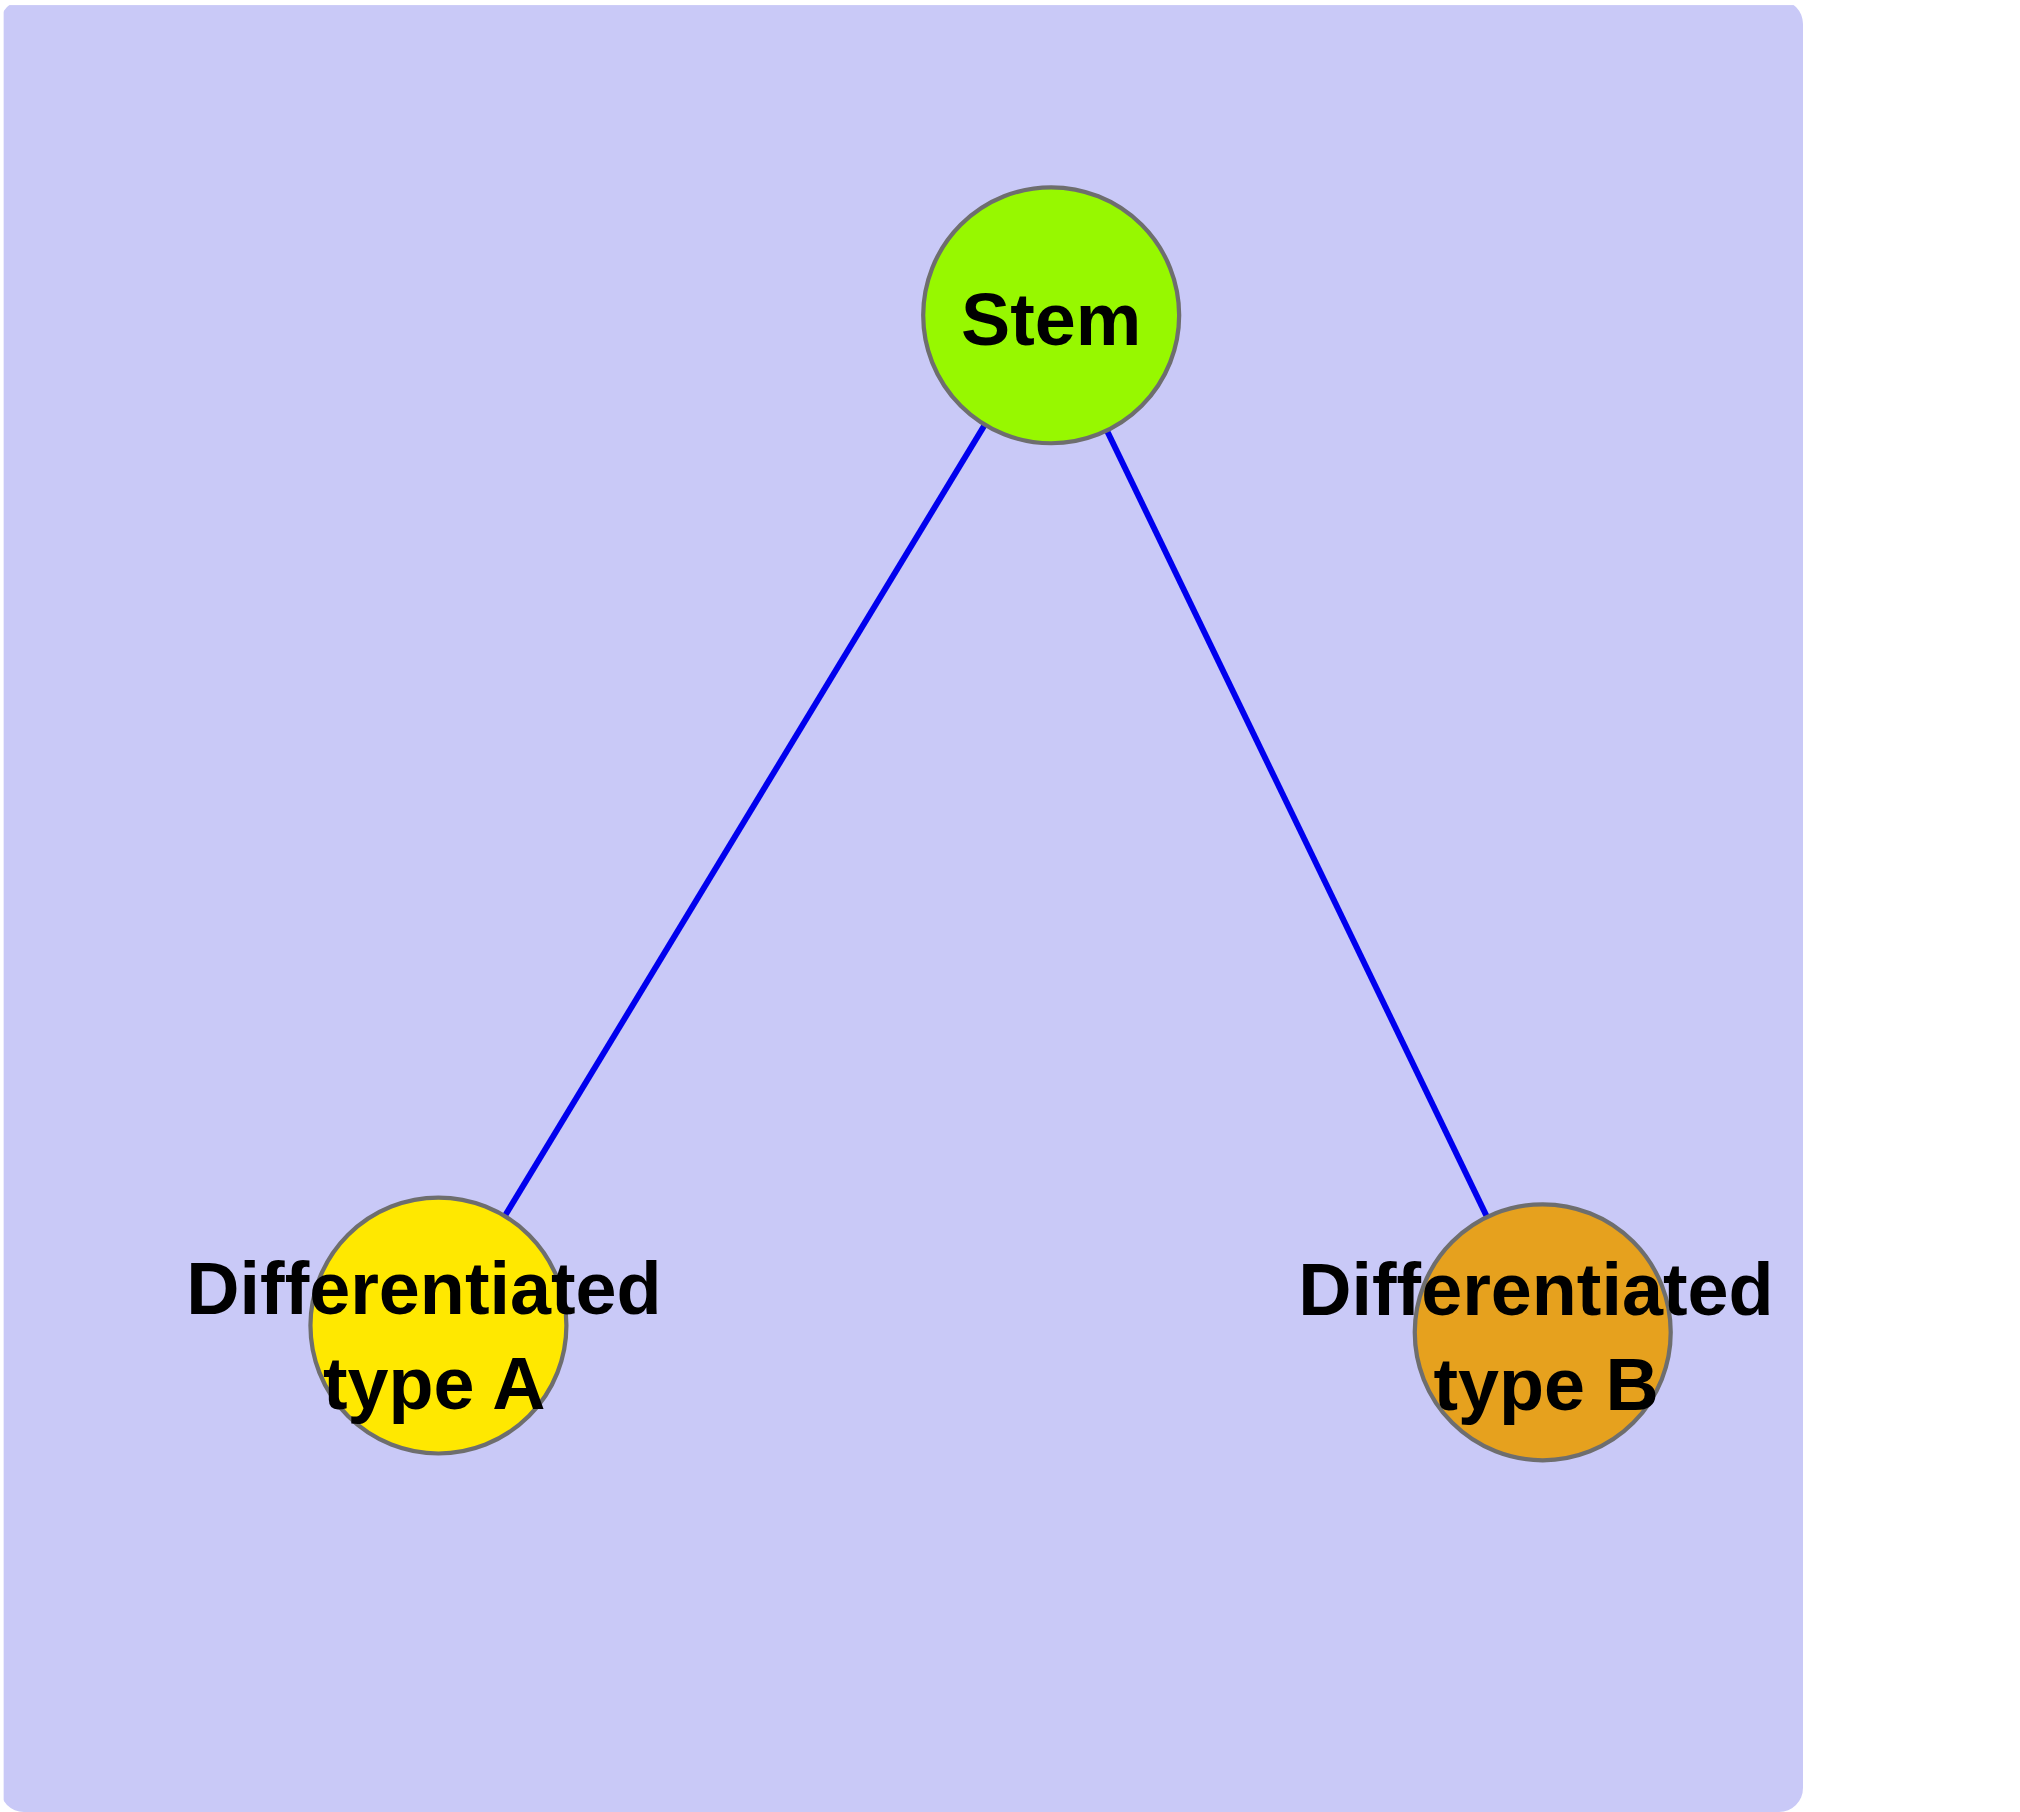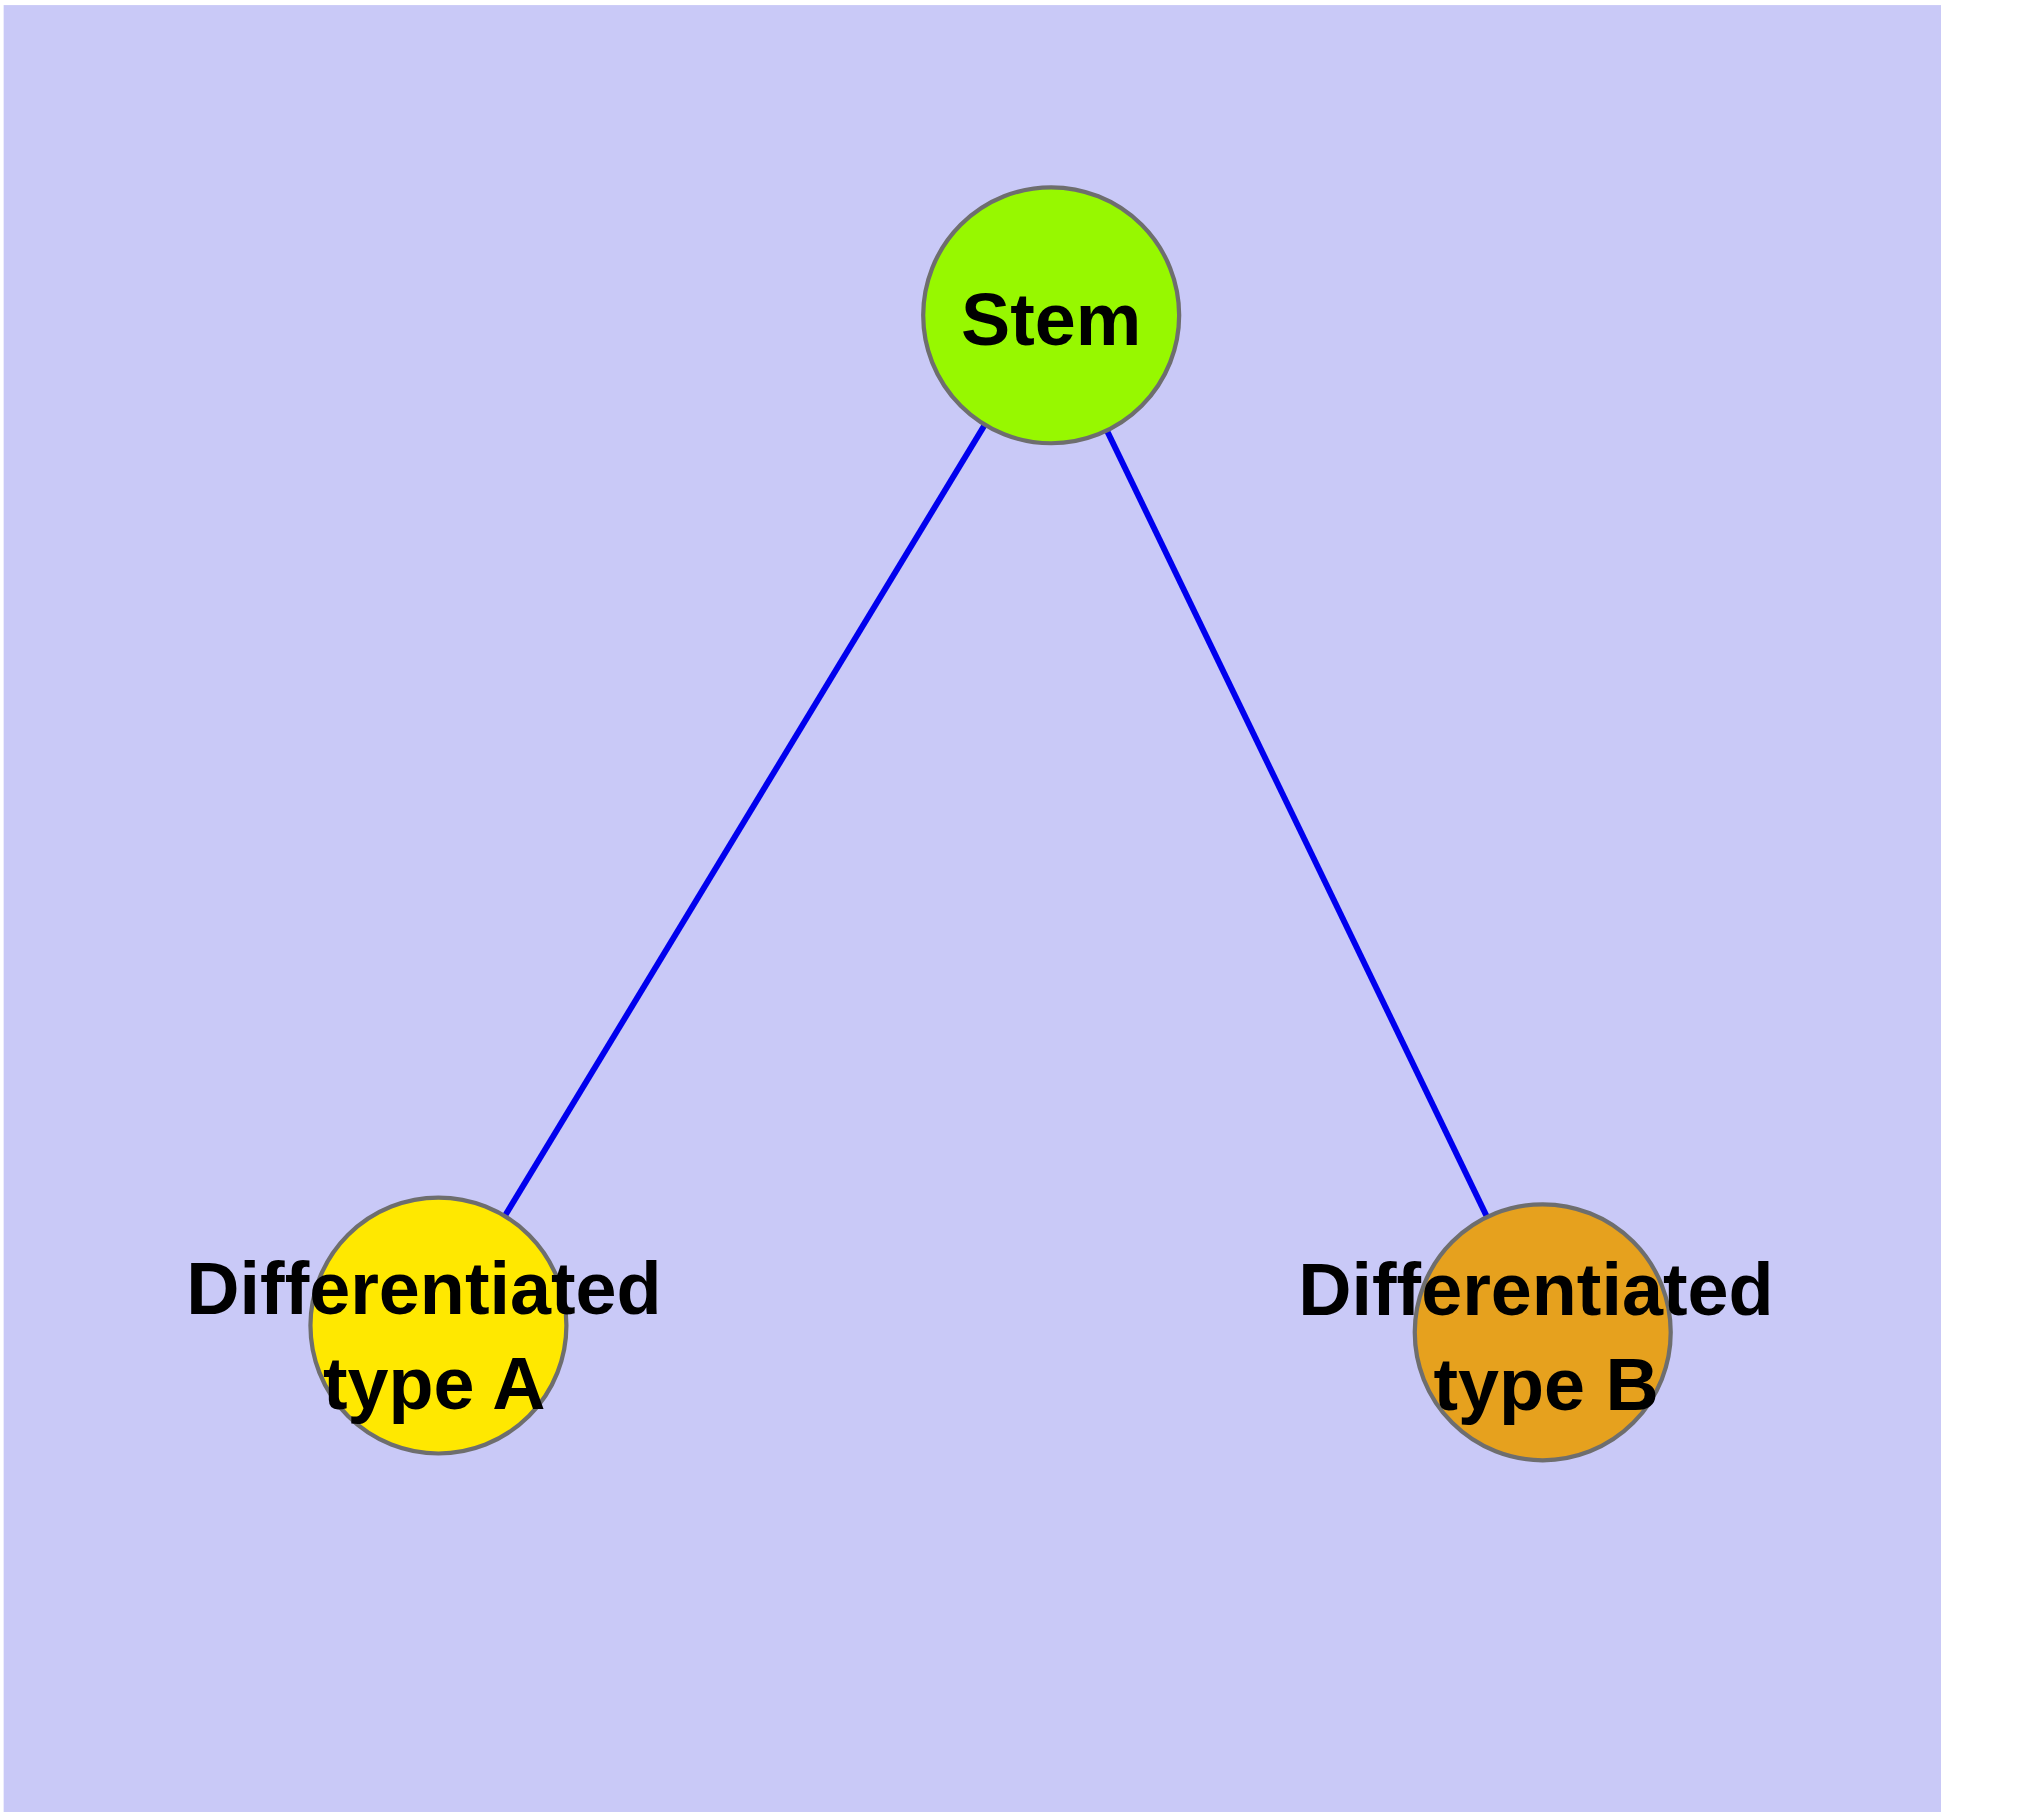--- a/index.html
+++ b/index.html
@@ -2,24 +2,25 @@
 <html style="font-size:13.6px"><head>
 <meta charset="utf-8">
 <style>
   html, body {
     margin: 0;
     padding: 0;
     background: #ffffff;
   }
   .page {
     position: relative;
-    width: 1941px;
+    width: 1803px;
     height: 1812px;
     background: #ffffff;
     overflow: hidden;
+    border-radius: 24px;
   }
   svg.diagram {
     position: absolute;
     left: 0;
     top: 0;
     display: block;
   }
   .node-label {
     font-family: "Liberation Sans", sans-serif;
     font-weight: bold;

